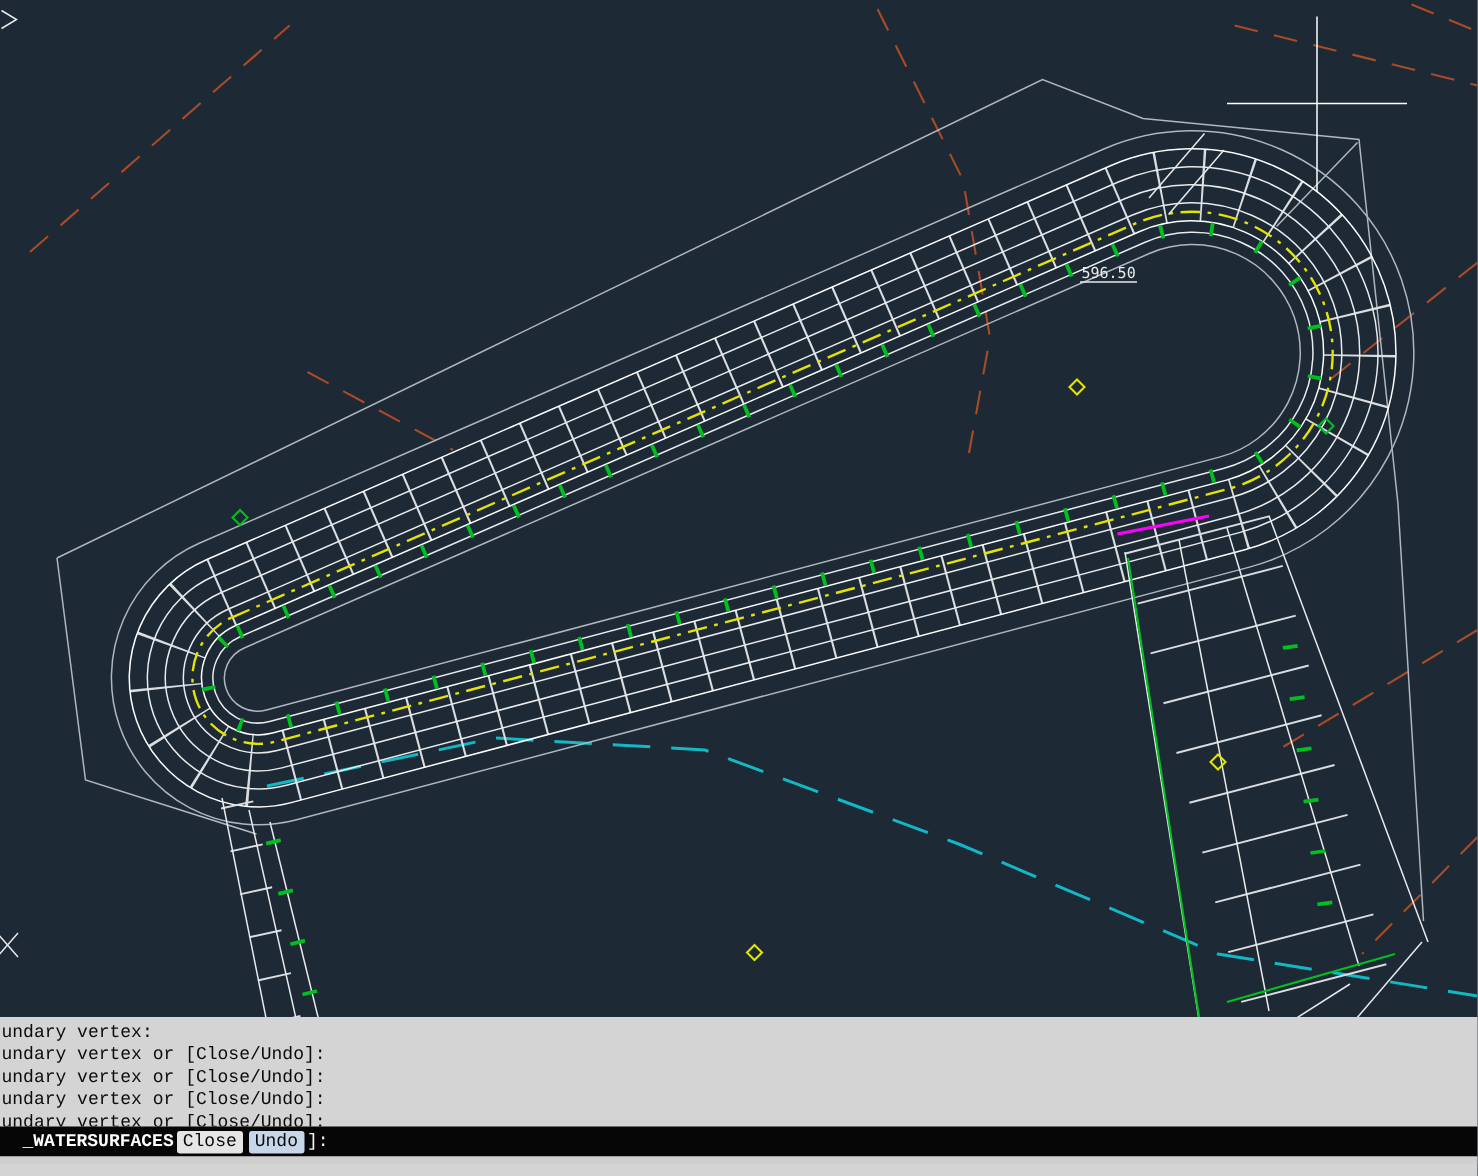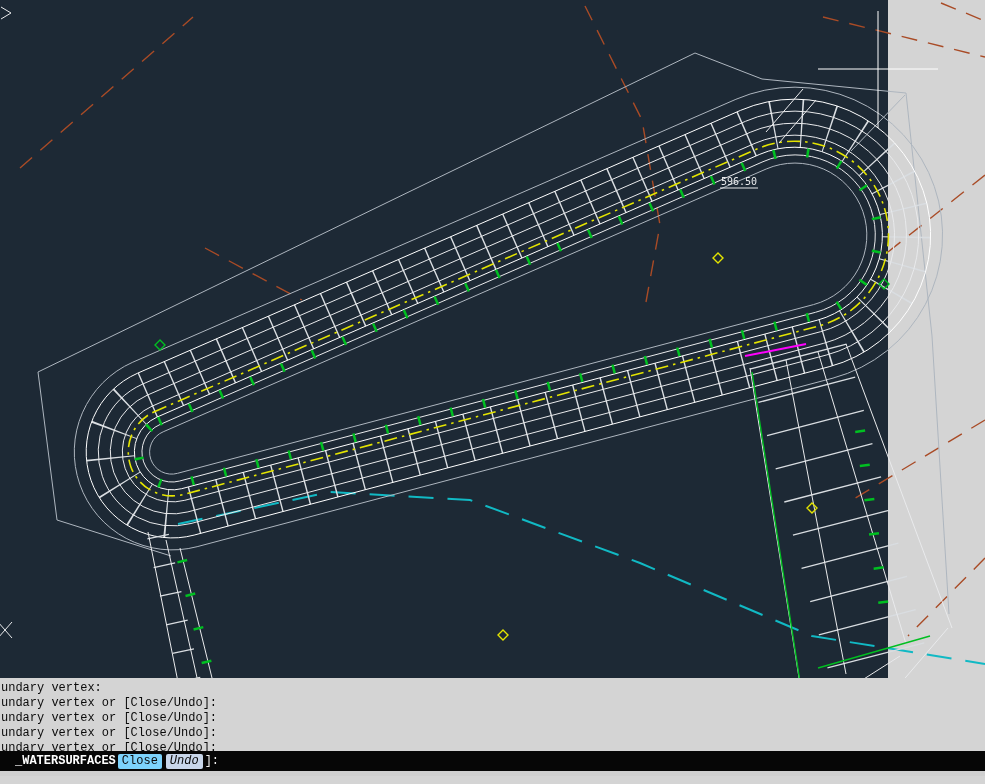--- a/index.html
+++ b/index.html
@@ -2,21 +2,21 @@
 <html><head>
 <meta charset="utf-8">
 <style>
   html,body{margin:0;padding:0;}
   body{
     width:985px;height:784px;overflow:hidden;
     background:#d4d4d4;
     font-family:"Liberation Mono","DejaVu Sans Mono",monospace;
   }
   .window{width:985px;height:784px;display:flex;flex-direction:column;}
-  .canvas{position:relative;width:888px;height:678px;background:#1d2935;flex:0 0 auto;}
+  .canvas{position:relative;width:985px;height:678px;background:#1d2935;flex:0 0 auto;}
   .canvas svg{position:absolute;left:0;top:0;display:block;}
 
   
   .w   {stroke:#e9eaec;stroke-width:1;fill:none;}
   .wb  {stroke:#ffffff;stroke-width:1;fill:none;}
   .wthin{stroke:#aeb6bf;stroke-width:1;fill:none;}
   .rungs{stroke:#d9dde1;stroke-width:48;fill:none;stroke-dasharray:1.4 27;}
   .rungL{stroke:#d9dde1;stroke-width:22;fill:none;stroke-dasharray:1.3 28;}
   .rungR{stroke:#d9dde1;stroke-width:100;fill:none;stroke-dasharray:1.3 33;}
   .yel {stroke:#e4e400;stroke-width:1.6;fill:none;stroke-dasharray:13 5 2.5 5;}
@@ -44,24 +44,24 @@
   .cmdline{
     width:985px;height:20px;box-sizing:border-box;
     background:#060606;color:#f2f2f2;
     font-size:12px;line-height:20px;
     display:flex;align-items:center;
     padding-left:15px;white-space:pre;flex:0 0 auto;
   }
   .cmd-bold{font-weight:bold;color:#ffffff;}
   .chip{
     display:inline-block;height:15px;line-height:15px;
-    background:#7dd3fc;color:#0a0a0a;
+    background:#e5e5e5;color:#0a0a0a;
     padding:0 4px;margin:0 2px;border-radius:2px;
   }
-  .chip-undo{background:#c8d6ea;font-style:italic;}
+  .chip-undo{background:#c8d6ea;}
   .bottom-strip{width:985px;height:5px;background:#cfcfcf;flex:0 0 auto;}
 </style>
 </head>
 <body>
 
 <div class="window">
 
   <div class="canvas">
     <svg width="985" height="678" viewBox="0 0 985 678">
 

